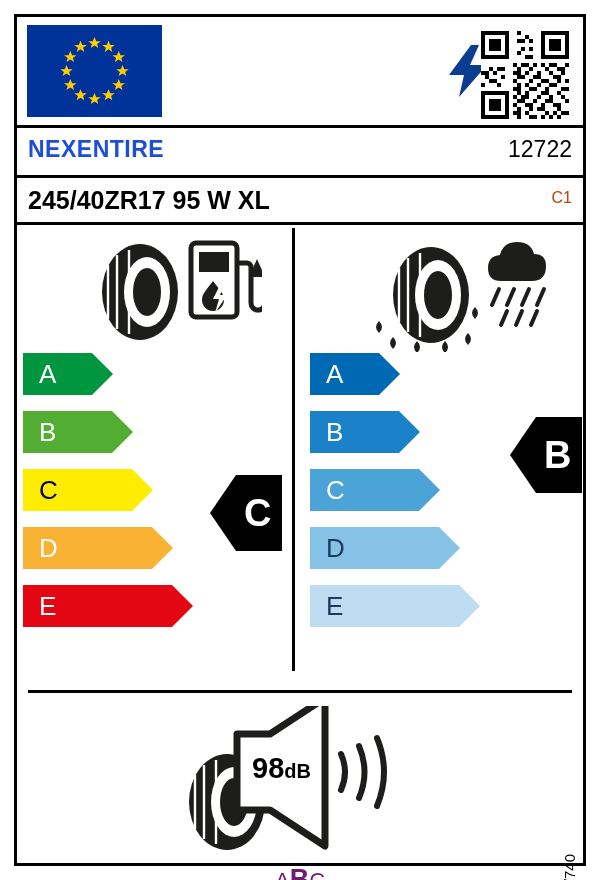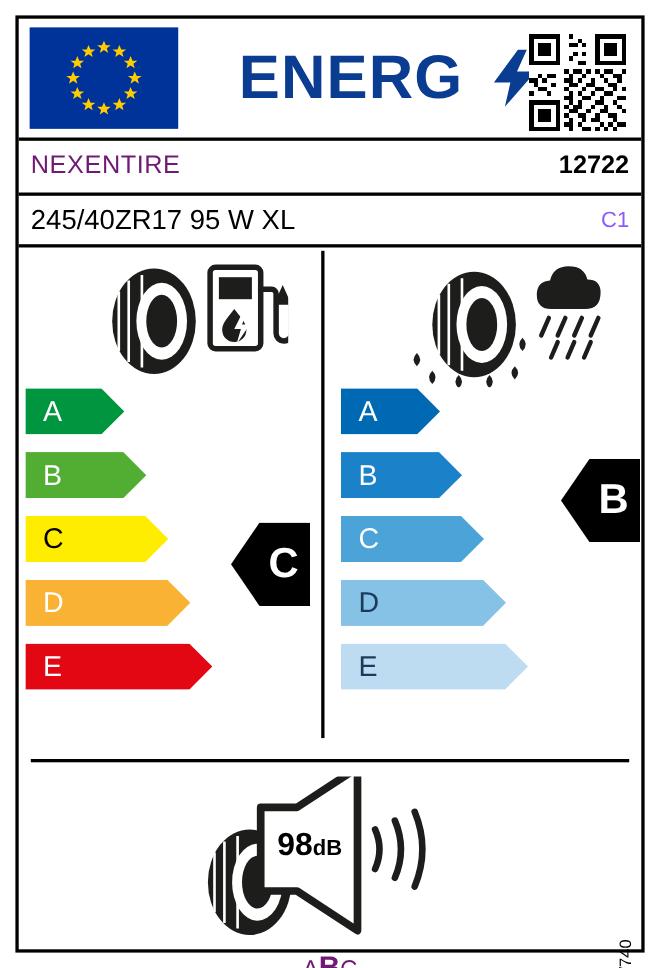--- a/index.html
+++ b/index.html
@@ -72,46 +72,47 @@
   
   .rule {
     position: absolute;
     background: #000;
   }
   .brand {
     position: absolute;
     left: 28px;
     top: 136px;
     font-size: 23px;
-    font-weight: normal;
+    font-weight: bold;
     letter-spacing: 0.5px;
-    color: #701a75;
+    color: #1d4ed8;
   }
   .model {
     position: absolute;
     right: 28px;
     top: 136px;
     font-size: 23px;
-    font-weight: bold;
+    font-weight: normal;
     color: #000;
     text-align: right;
   }
   .size {
     position: absolute;
     left: 28px;
     top: 186px;
     font-size: 25px;
     color: #000;
+    font-weight: bold;
   }
   .class-code {
     position: absolute;
     right: 28px;
     top: 189px;
-    font-size: 20px;
-    color: #8b5cf6;
+    font-size: 16px;
+    color: #c2410c;
   }
 
   
   .panel-left { position: absolute; left: 17px; top: 225px; width: 275px; height: 455px; }
   .panel-right { position: absolute; left: 296px; top: 225px; width: 290px; height: 455px; }
   .divider-v {
     position: absolute;
     left: 292px;
     top: 228px;
     width: 3px;
@@ -257,21 +258,20 @@
                 <polygon points="0,-6 1.76,-1.85 6.2,-1.85 2.6,0.9 3.8,5.1 0,2.5 -3.8,5.1 -2.6,0.9 -6.2,-1.85 -1.76,-1.85"></polygon>
               </g>
             <g transform="translate(-14,-24.2)">
                 <polygon points="0,-6 1.76,-1.85 6.2,-1.85 2.6,0.9 3.8,5.1 0,2.5 -3.8,5.1 -2.6,0.9 -6.2,-1.85 -1.76,-1.85"></polygon>
               </g>
           </g>
         </g>
       </svg>
     </div>
 
-    <div class="energ-text">ENERG</div>
 
     <div class="bolt">
       <svg width="40" height="52" viewBox="0 0 40 52">
         <polygon points="22,0 0,30 15,30 10,52 38,20 21,20 30,0" fill="#0a3d91"></polygon>
       </svg>
     </div>
 
     <div class="qr">
       <svg width="88" height="88" viewBox="0 0 22 22" shape-rendering="crispEdges">
         <rect width="22" height="22" fill="#fff"></rect>

